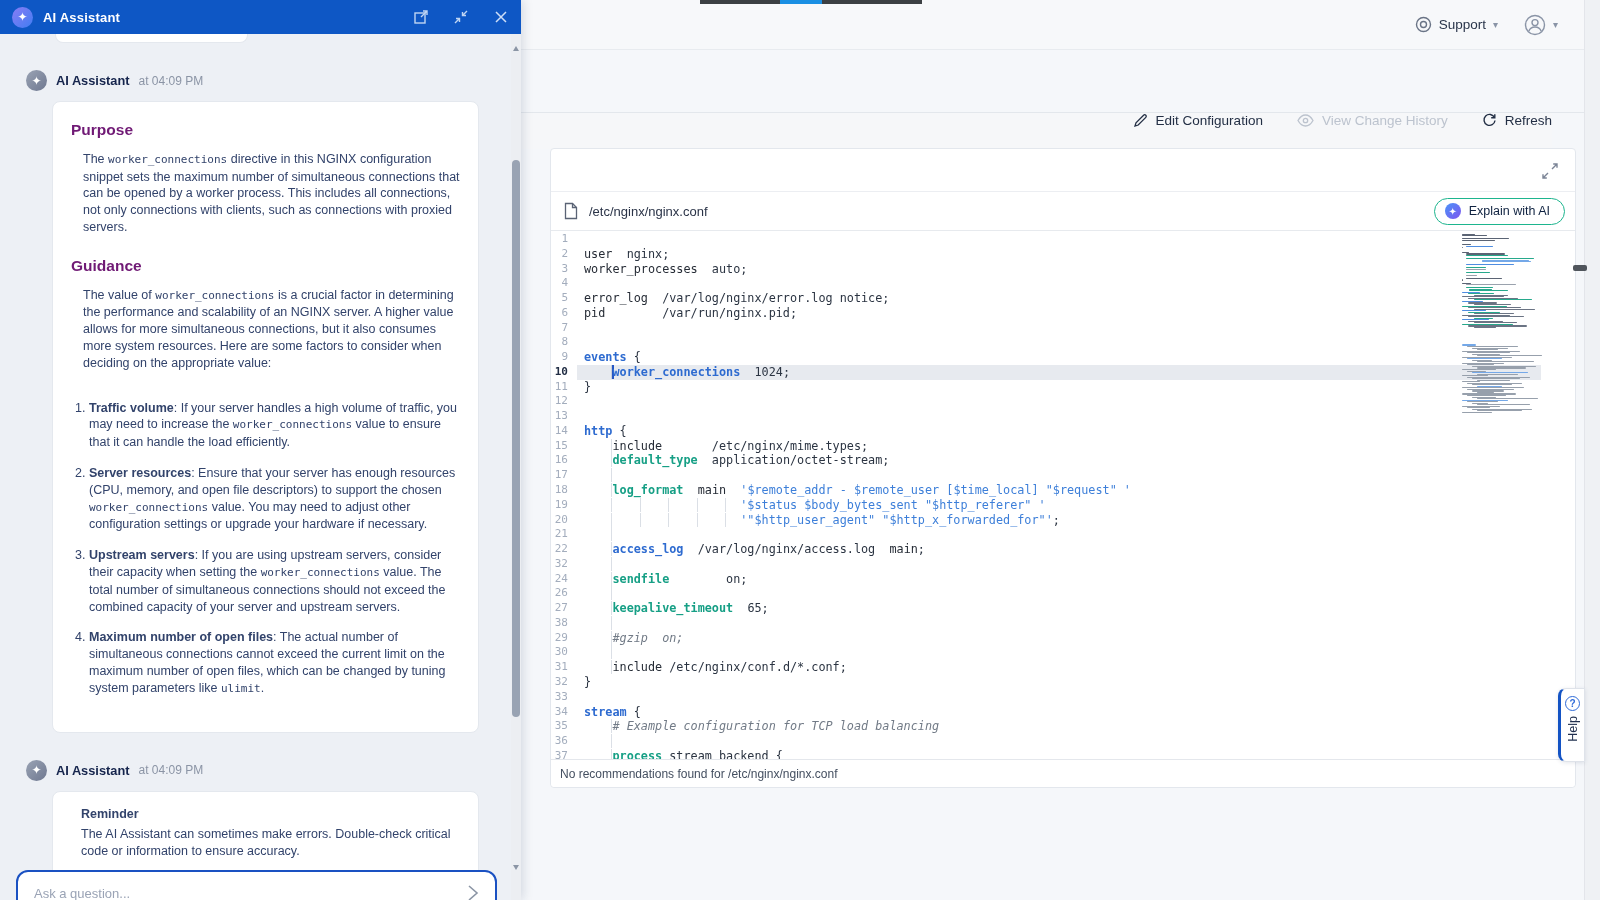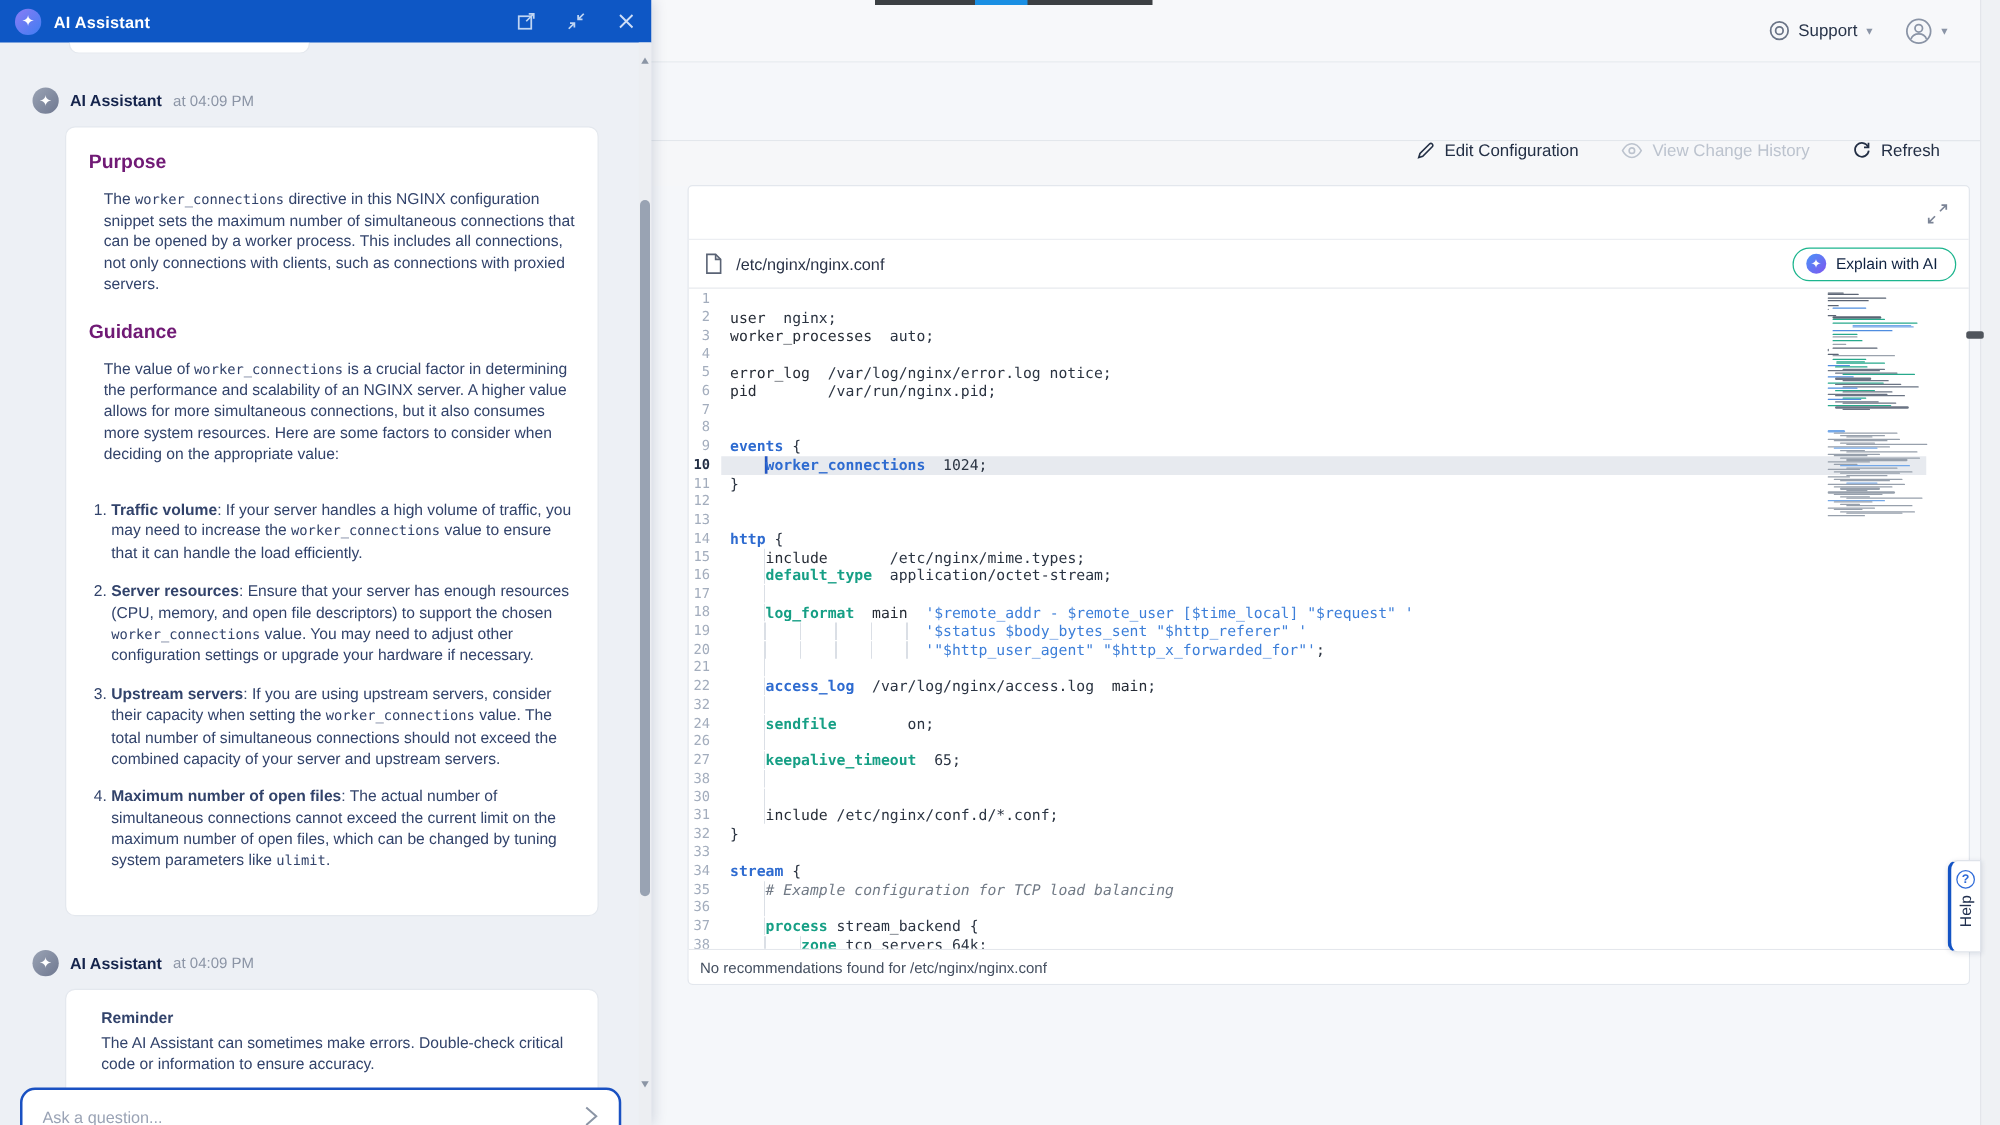--- a/index.html
+++ b/index.html
@@ -225,20 +225,21 @@
         <div class="crow"><span class="ln">18</span><span class="lc"><span class="tok-w">    </span><span class="tok-t">log_format</span><span class="tok-p">  </span><span class="tok-d">main</span><span class="tok-p">  </span><span class="tok-s">'$remote_addr - $remote_user [$time_local] "$request" '</span></span></div>
         <div class="crow"><span class="ln">19</span><span class="lc"><span class="tok-w">                      </span><span class="tok-s">'$status $body_bytes_sent "$http_referer" '</span></span></div>
         <div class="crow"><span class="ln">20</span><span class="lc"><span class="tok-w">                      </span><span class="tok-s">'"$http_user_agent" "$http_x_forwarded_for"'</span><span class="tok-p">;</span></span></div>
         <div class="crow"><span class="ln">21</span><span class="lc"><span class="tok-w">    </span></span></div>
         <div class="crow"><span class="ln">22</span><span class="lc"><span class="tok-w">    </span><span class="tok-b">access_log</span><span class="tok-p">  /var/log/nginx/access.log  </span><span class="tok-d">main</span><span class="tok-p">;</span></span></div>
         <div class="crow"><span class="ln">32</span><span class="lc"><span class="tok-w">    </span></span></div>
         <div class="crow"><span class="ln">24</span><span class="lc"><span class="tok-w">    </span><span class="tok-t">sendfile</span><span class="tok-p">        on;</span></span></div>
         <div class="crow"><span class="ln">26</span><span class="lc"><span class="tok-w">    </span></span></div>
         <div class="crow"><span class="ln">27</span><span class="lc"><span class="tok-w">    </span><span class="tok-t">keepalive_timeout</span><span class="tok-p">  65;</span></span></div>
         <div class="crow"><span class="ln">38</span><span class="lc"><span class="tok-w">    </span></span></div>
+        <div class="crow"><span class="ln">29</span><span class="lc"><span class="tok-w">    </span><span class="tok-c">#gzip  on;</span></span></div>
         <div class="crow"><span class="ln">30</span><span class="lc"><span class="tok-w">    </span></span></div>
         <div class="crow"><span class="ln">31</span><span class="lc"><span class="tok-w">    </span><span class="tok-d">include</span><span class="tok-p"> /etc/nginx/conf.d/*.conf;</span></span></div>
         <div class="crow"><span class="ln">32</span><span class="lc"><span class="tok-p">}</span></span></div>
         <div class="crow"><span class="ln">33</span><span class="lc"></span></div>
         <div class="crow"><span class="ln">34</span><span class="lc"><span class="tok-b">stream</span><span class="tok-p"> {</span></span></div>
         <div class="crow"><span class="ln">35</span><span class="lc"><span class="tok-w">    </span><span class="tok-c"># Example configuration for TCP load balancing</span></span></div>
         <div class="crow"><span class="ln">36</span><span class="lc"><span class="tok-w">    </span></span></div>
         <div class="crow"><span class="ln">37</span><span class="lc"><span class="tok-w">    </span><span class="tok-t">process</span><span class="tok-p"> stream_backend {</span></span></div>
         <div class="crow"><span class="ln">38</span><span class="lc"><span class="tok-w">        </span><span class="tok-t">zone</span><span class="tok-p"> tcp_servers 64k;</span></span></div>
         <div class="crow"><span class="ln">39</span><span class="lc"><span class="tok-w">        </span><span class="tok-t">server</span><span class="tok-p"> agent.connect.nginx.com:443;</span></span></div>

